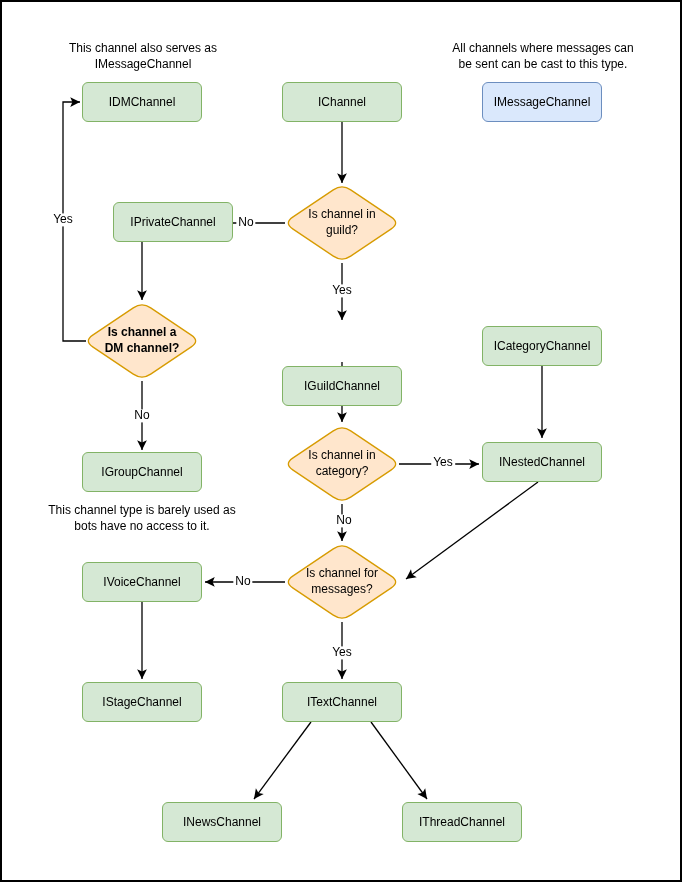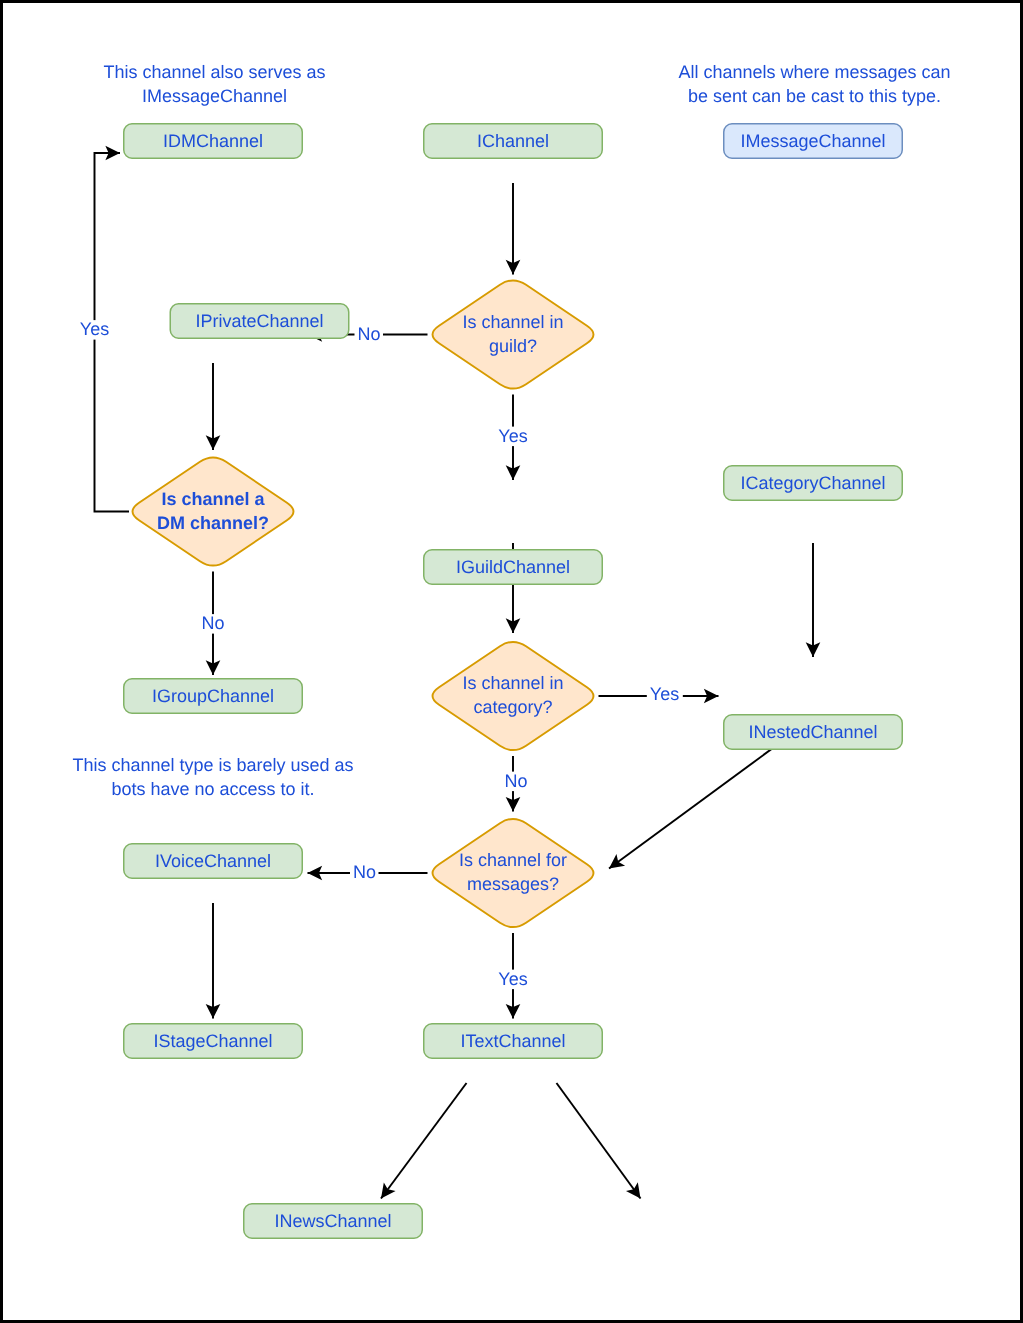--- a/index.html
+++ b/index.html
@@ -5,27 +5,27 @@
   html, body { margin: 0; padding: 0; background: #ffffff; }
   #canvas {
     position: relative;
     width: 682px;
     height: 882px;
     background: #ffffff;
     border: 2px solid #000000;
     box-sizing: border-box;
     overflow: hidden;
     font-family: "Liberation Sans", sans-serif;
-    color: #1d4ed8;
+    color: #000000;
   }
   #edges { position: absolute; left: 0; top: 0; width: 682px; height: 882px; }
   .node {
     position: absolute;
     width: 120px;
-    height: 24px;
+    height: 40px;
     border-radius: 6px;
     box-sizing: border-box;
     display: flex;
     align-items: center;
     justify-content: center;
     font-size: 12px;
     text-align: center;
   }
   .node.green { background: #d5e8d4; border: 1px solid #82b366; }
   .node.blue  { background: #dae8fc; border: 1px solid #6c8ebf; }
@@ -99,27 +99,28 @@
   <div class="caption" style="left:541px; top:39px;">All channels where messages can
 be sent can be cast to this type.</div>
   <div class="caption" style="left:140px; top:501px;">This channel type is barely used as
 bots have no access to it.</div>
 
   <div class="node green" style="left:80px;  top:80px;">IDMChannel</div>
   <div class="node green" style="left:280px; top:80px;">IChannel</div>
   <div class="node blue" style="left:480px; top:80px;">IMessageChannel</div>
   <div class="node green" style="left:80px;  top:200px;margin-left:31px;">IPrivateChannel</div>
   <div class="node green" style="left:280px; top:320px;margin-top:44px;">IGuildChannel</div>
-  <div class="node green" style="left:480px; top:308px;">ICategoryChannel</div>
+  <div class="node green" style="left:480px; top:324px;">ICategoryChannel</div>
   <div class="node green" style="left:80px;  top:450px;">IGroupChannel</div>
-  <div class="node green" style="left:480px; top:440px;margin-top:34px;">INestedChannel</div>
+  <div class="node green" style="left:480px; top:440px;">INestedChannel</div>
   <div class="node green" style="left:80px;  top:560px;">IVoiceChannel</div>
   <div class="node green" style="left:280px; top:680px;">ITextChannel</div>
   <div class="node green" style="left:80px;  top:680px;">IStageChannel</div>
   <div class="node green" style="left:160px; top:800px;">INewsChannel</div>
+  <div class="node green" style="left:400px; top:800px;">IThreadChannel</div>
 
   <div class="decision-label" style="left:340px; top:221px;">Is channel in
 guild?</div>
   <div class="decision-label" style="left:140px; top:339px;font-weight:bold;">Is channel a
 DM channel?</div>
   <div class="decision-label" style="left:340px; top:462px;">Is channel in
 category?</div>
   <div class="decision-label" style="left:340px; top:580px;">Is channel for
 messages?</div>
 

